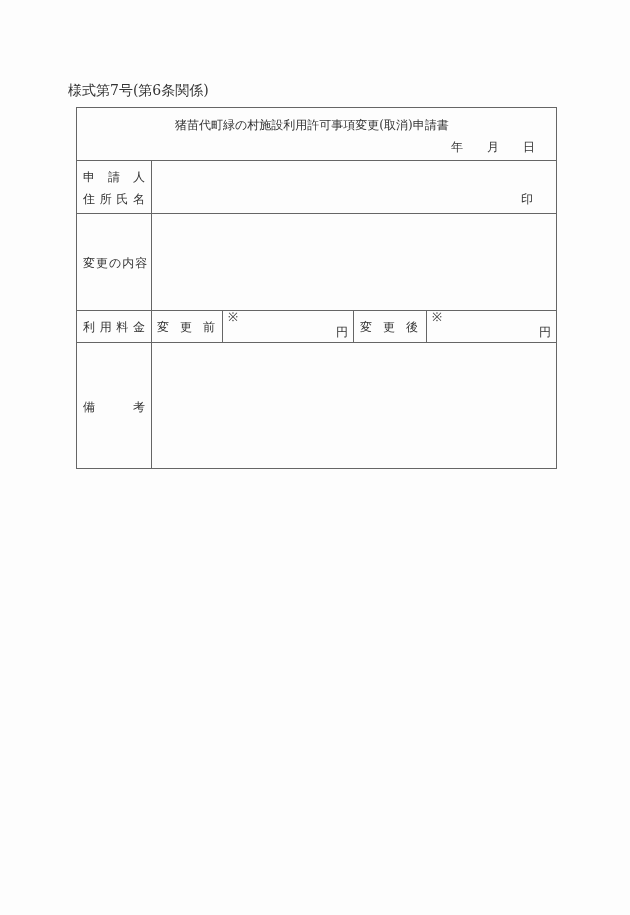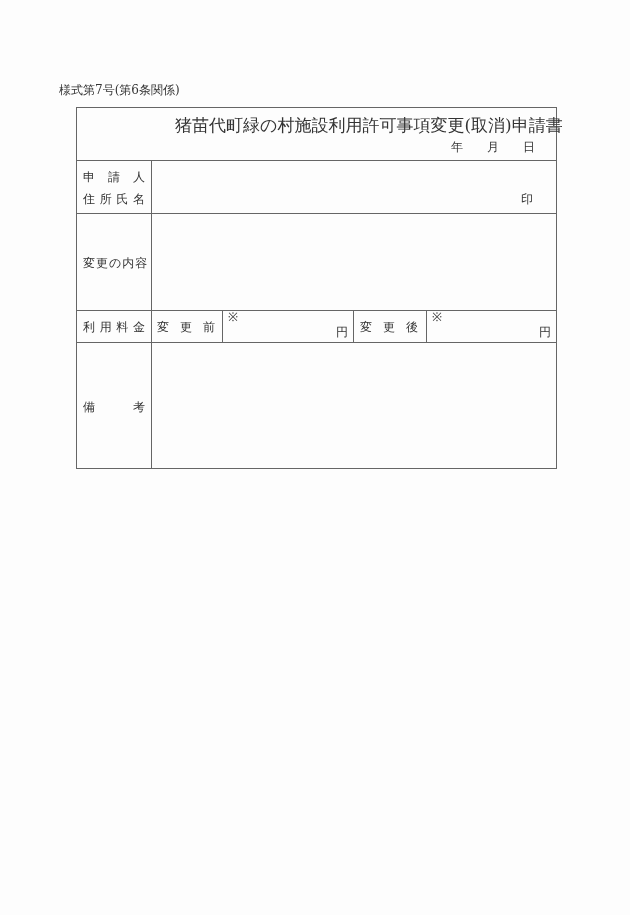--- a/index.html
+++ b/index.html
@@ -1,18 +1,18 @@
 <!DOCTYPE html>
 <html><head>
 <meta charset="utf-8">
 <style>
   html, body { margin: 0; padding: 0; background: #fdfdfd; }
   body { width: 630px; height: 915px; position: relative; overflow: hidden;
          font-family: "DejaVu Serif", "Liberation Serif", serif; color: #333; }
-  .form-no { position: absolute; left: 59px; top: 82px; font-size: 12px; letter-spacing: 0; }
+  .form-no { position: absolute; left: 68px; top: 82px; font-size: 14px; letter-spacing: 0; }
   .tbl { position: absolute; left: 76px; top: 107px; width: 481px; height: 362px;
          border: 1px solid #666; box-sizing: border-box; }
   .hline { position: absolute; height: 0; border-top: 1px solid #666; }
   .vline { position: absolute; width: 0; border-left: 1px solid #666; }
   .t { position: absolute; font-size: 12px; white-space: nowrap; line-height: 14px; }
   .spread { display: flex; justify-content: space-between; }
   .cell { position: absolute; }
 </style>
 </head>
 <body>
@@ -25,21 +25,21 @@
   <div class="hline" style="left:0;width:479px;top:105px;"></div>
   <div class="hline" style="left:0;width:479px;top:202px;"></div>
   <div class="hline" style="left:0;width:479px;top:234px;"></div>
 
   <div class="vline" style="left:74px;top:52px;height:308px;"></div>
 
   <div class="vline" style="left:145px;top:202px;height:32px;"></div>
   <div class="vline" style="left:276px;top:202px;height:32px;"></div>
   <div class="vline" style="left:349px;top:202px;height:32px;"></div>
 
-  <div class="t" style="left:98px;top:10px;font-size:17px;">猪苗代町緑の村施設利用許可事項変更(取消)申請書</div>
+  <div class="t" style="left:98px;top:10px;font-size:12px;">猪苗代町緑の村施設利用許可事項変更(取消)申請書</div>
 
   <div class="t" style="left:374px;top:32px;">年</div>
   <div class="t" style="left:410px;top:32px;">月</div>
   <div class="t" style="left:446px;top:32px;">日</div>
 
   <div class="cell spread" style="left:6px;top:62px;width:62px;">
     <span class="t" style="position:static">申</span>
     <span class="t" style="position:static">請</span>
     <span class="t" style="position:static">人</span>
   </div>

